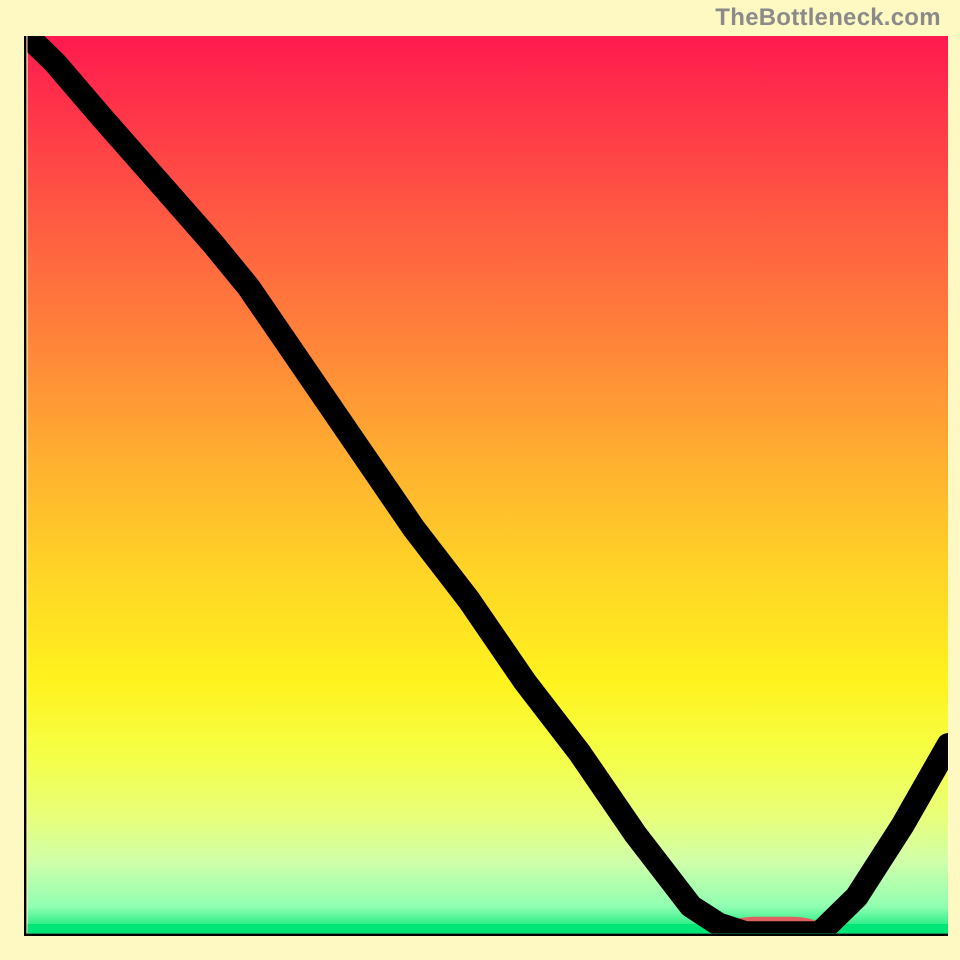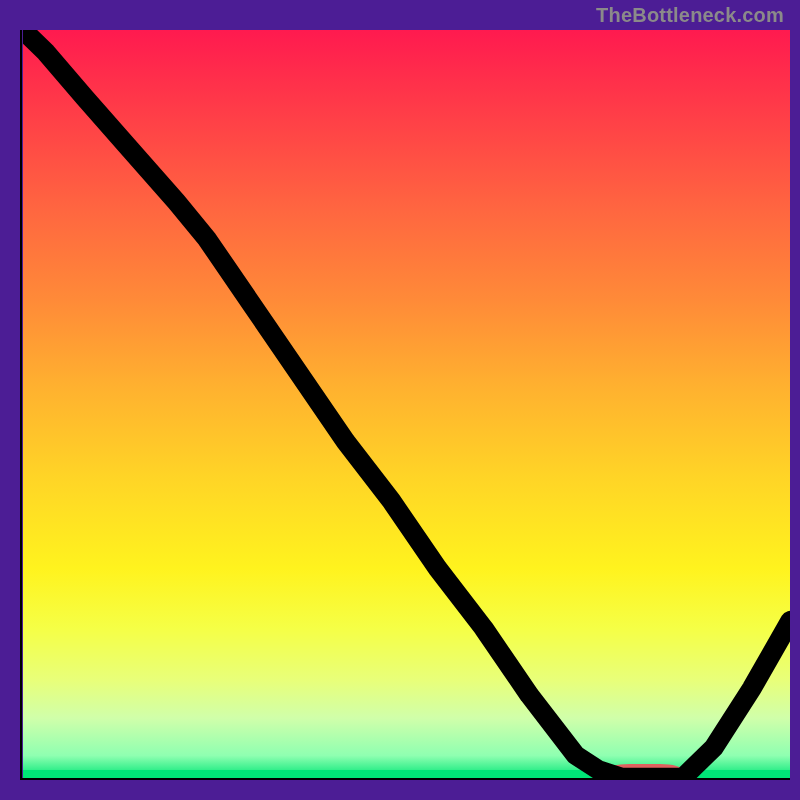--- a/index.html
+++ b/index.html
@@ -8,21 +8,21 @@
     width: 800px;
     height: 800px;
     background: #ffffff;
     font-family: Arial, "Segoe UI", sans-serif;
     overflow: hidden;
   }
   .page {
     position: relative;
     width: 800px;
     height: 800px;
-    background: #4c1d95;
+    background: #fef9c3;
   }
   .watermark {
     position: absolute;
     top: 4px;
     right: 16px;
     font-size: 20px;
     font-weight: 600;
     color: #8b8a8a;
     letter-spacing: 0.2px;
     z-index: 5;

